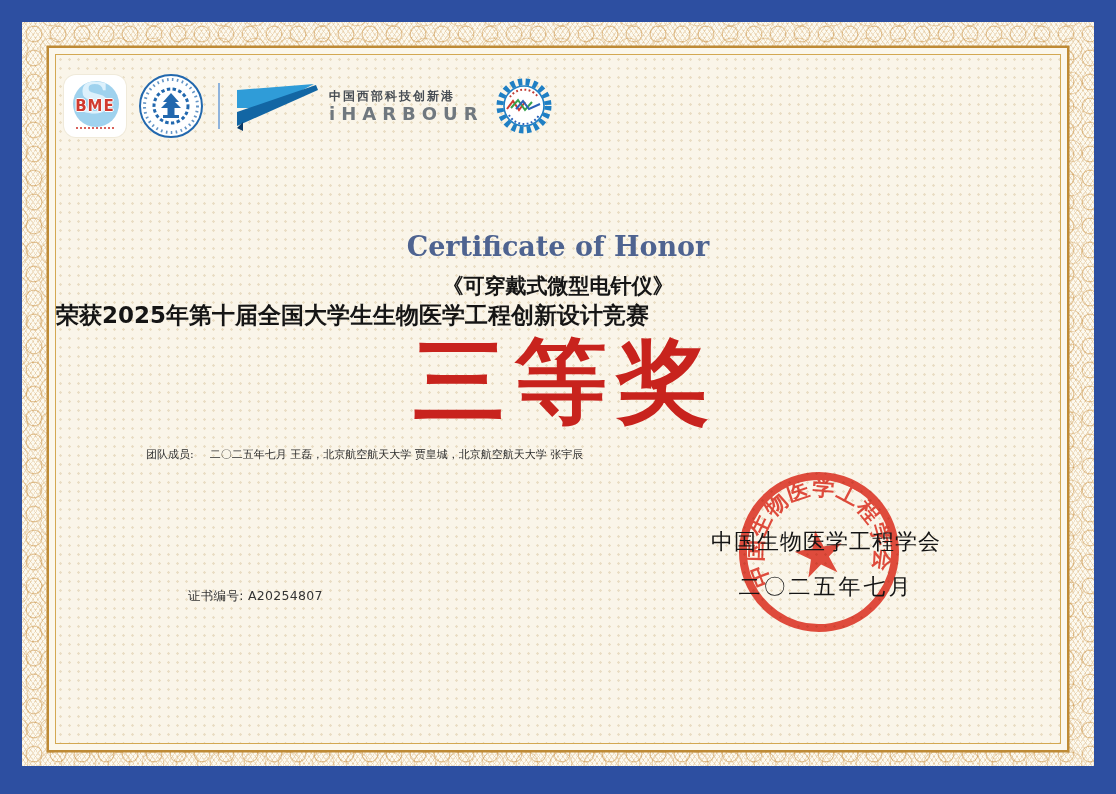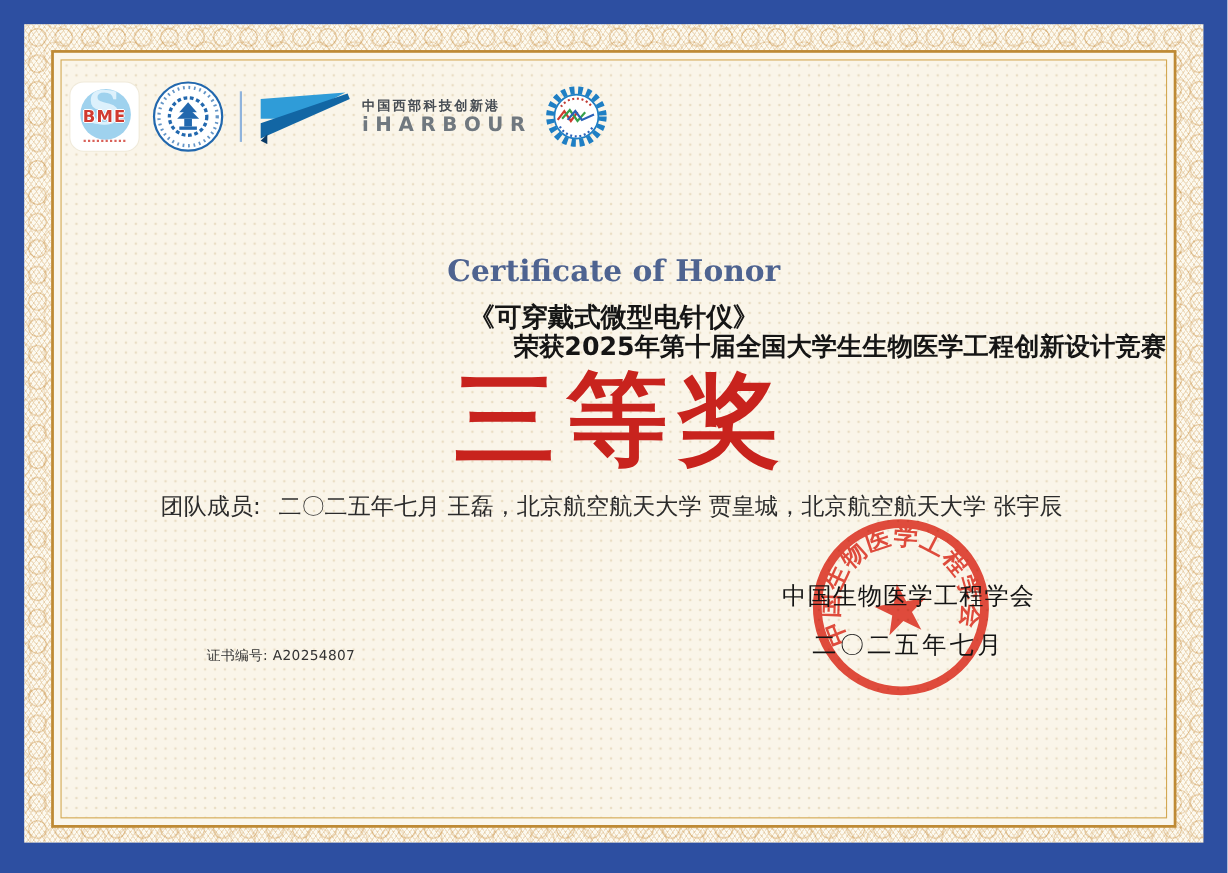--- a/index.html
+++ b/index.html
@@ -42,28 +42,28 @@
   .ih-cn{font-size:12px;font-weight:700;color:#474D54;letter-spacing:2px;line-height:1;}
   .ih-en{font-size:18px;font-weight:700;color:#70787F;letter-spacing:6px;line-height:1;}
   .gear{margin-left:10px;}
 
   
   .title{position:absolute;left:0;right:0;top:86px;text-align:center;
     font-size:94px;line-height:1;font-weight:900;letter-spacing:14px;color:#4E6390;}
   .subtitle{position:absolute;left:0;right:0;top:176px;text-align:center;
     font-family:"DejaVu Serif",serif;font-size:27px;font-weight:700;color:#4E6390;}
   .project{position:absolute;left:0;right:0;top:217px;text-align:center;
-    font-size:24px;font-weight:700;color:#151515;}
-  .eventline{position:absolute;left:0;right:0;top:245px;text-align:right;
+    font-size:21px;font-weight:700;color:#151515;}
+  .eventline{position:absolute;left:0;right:0;top:245px;text-align:left;
     font-size:23px;font-weight:700;color:#151515;}
   .award{position:absolute;left:16px;right:0;top:281px;text-align:center;
     font-size:92px;line-height:1;font-weight:900;letter-spacing:10px;color:#C8231D;}
 
   
-  .row{position:absolute;left:90px;display:flex;font-size:21px;color:#2B2B2B;line-height:1.2;}
+  .row{position:absolute;left:90px;display:flex;font-size:11px;color:#2B2B2B;line-height:1.2;}
   .row-team{top:393px;}
   .row-advisor{top:426px;}
   .row .lbl{margin-right:16px;}
 
   
   .sig{position:absolute;left:600px;width:340px;text-align:center;
     font-family:"DejaVu Serif",serif;color:#141414;z-index:3;}
   .issuer{top:472px;font-size:22px;letter-spacing:1px;}
   .sigdate{top:517px;font-size:22px;letter-spacing:3px;}
 

